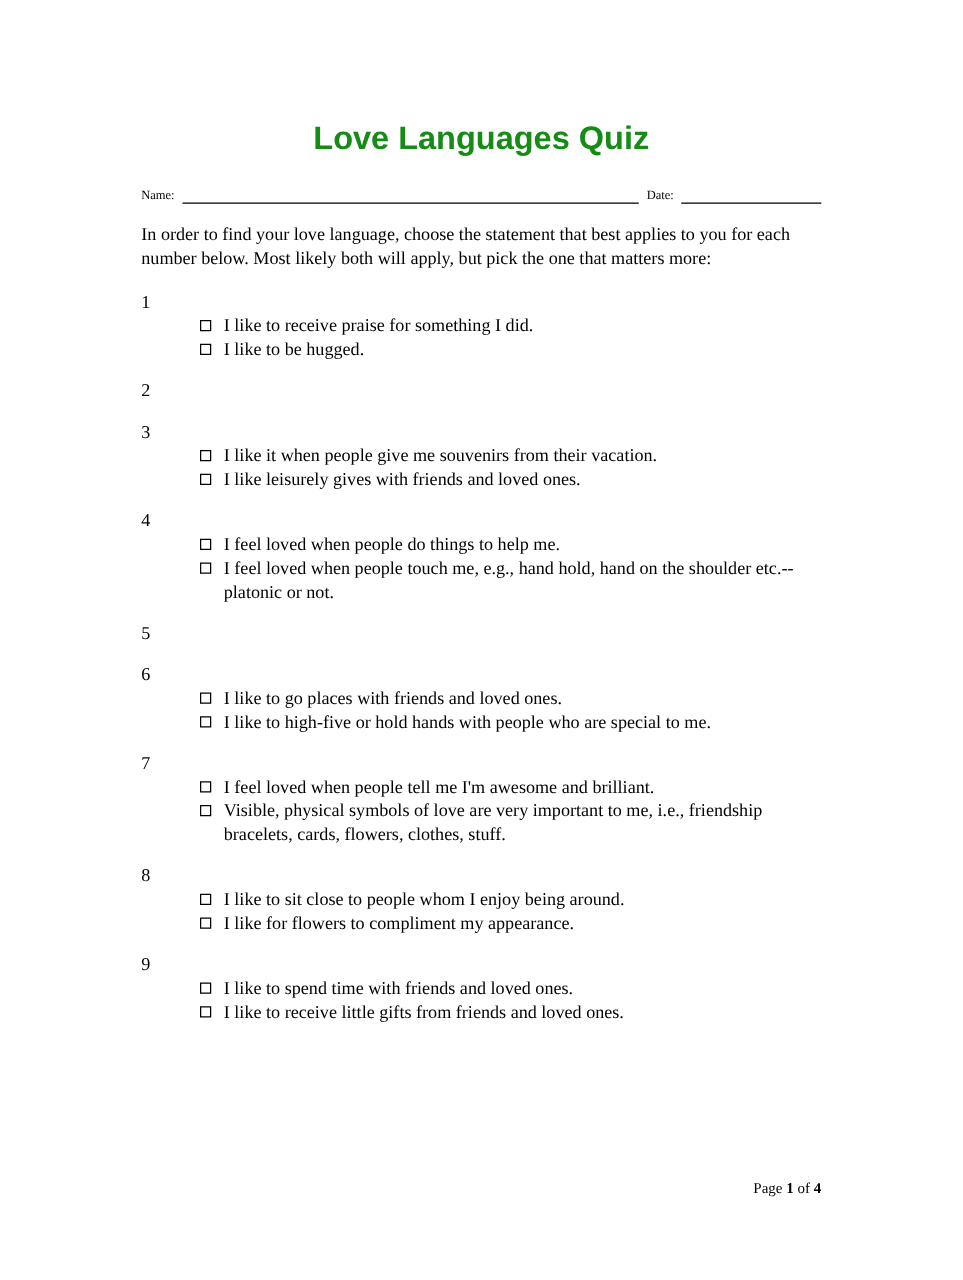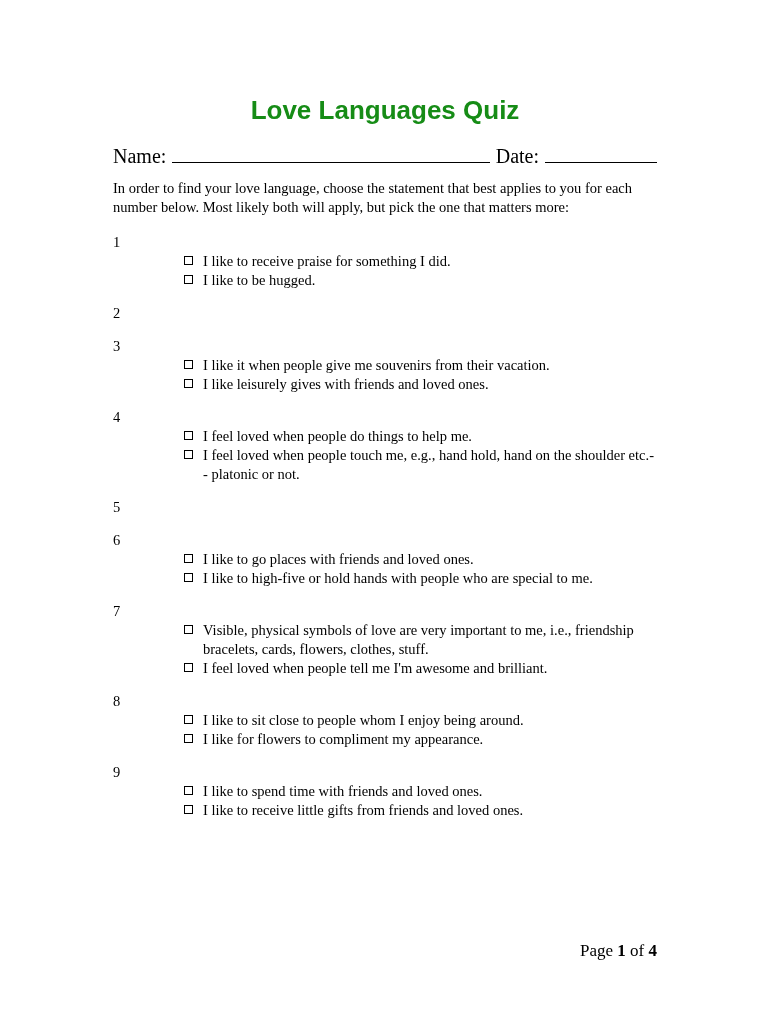--- a/index.html
+++ b/index.html
@@ -22,21 +22,21 @@
     font-family: "Liberation Sans", sans-serif;
     font-weight: 700;
     font-size: 26px;
     line-height: 30px;
     text-align: center;
     margin-bottom: 22px;
   }
   .name-date-row {
     display: flex;
     align-items: center;
-    font-size: 20px;
+    font-size: 10px;
     line-height: 19px;
     margin-bottom: 13px;
   }
   .label { white-space: nowrap; }
   .field-line {
     border-bottom: 1px solid #000;
     height: 1px;
     margin: 0 6px 3px 6px;
     align-self: flex-end;
   }
@@ -52,37 +52,36 @@
   .qnum {
     font-size: 14.5px;
     line-height: 19px;
   }
   .options { padding-left: 47px; }
   .option {
     display: flex;
     align-items: flex-start;
     font-size: 14.5px;
     line-height: 19px;
-    margin-left: 24px;
   }
   .checkbox {
     flex: 0 0 auto;
     width: 9px;
     height: 9px;
     border: 1.4px solid #000;
     margin-top: 4px;
     margin-right: 10px;
     background: #fff;
   }
   .option-text { flex: 1 1 auto; }
   .footer {
     position: absolute;
     top: 941px;
     right: 113px;
-    font-size: 17px;
+    font-size: 12px;
     line-height: 19px;
     white-space: nowrap;
   }
   .footer b { font-weight: 700; }
 </style>
 </head>
 <body>
 
 <div class="page">
 
@@ -154,25 +153,25 @@
             <span class="checkbox"></span>
             <span class="option-text">I like to high-five or hold hands with people who are special to me.</span>
           </div>
         </div>
       </div>
       <div class="question">
         <div class="qnum">7</div>
         <div class="options">
           <div class="option">
             <span class="checkbox"></span>
+            <span class="option-text">I feel loved when people tell me I'm awesome and brilliant.</span>
+          </div>
+          <div class="option">
+            <span class="checkbox"></span>
             <span class="option-text">Visible, physical symbols of love are very important to me, i.e., friendship bracelets, cards, flowers, clothes, stuff.</span>
-          </div>
-          <div class="option">
-            <span class="checkbox"></span>
-            <span class="option-text">I feel loved when people tell me I'm awesome and brilliant.</span>
           </div>
         </div>
       </div>
       <div class="question">
         <div class="qnum">8</div>
         <div class="options">
           <div class="option">
             <span class="checkbox"></span>
             <span class="option-text">I like to sit close to people whom I enjoy being around.</span>
           </div>

